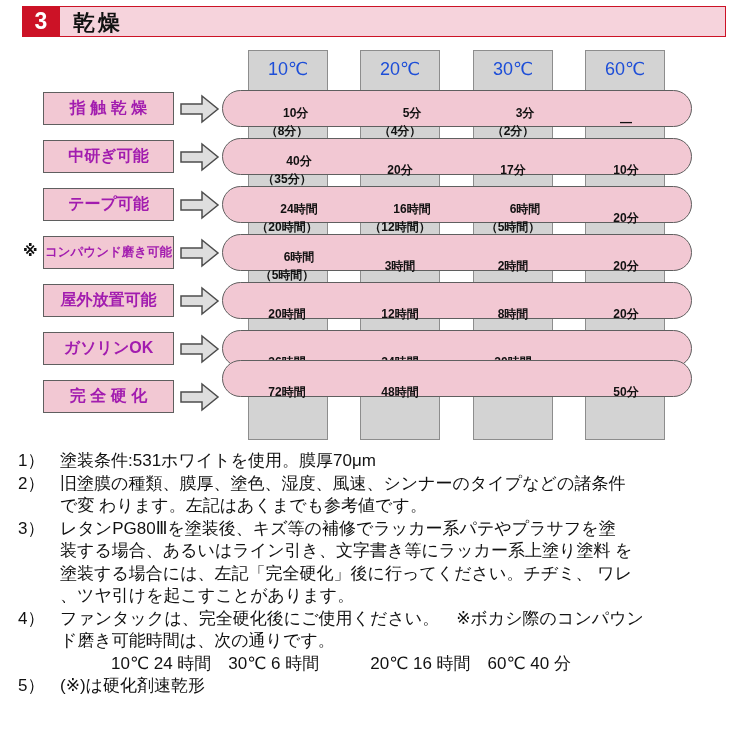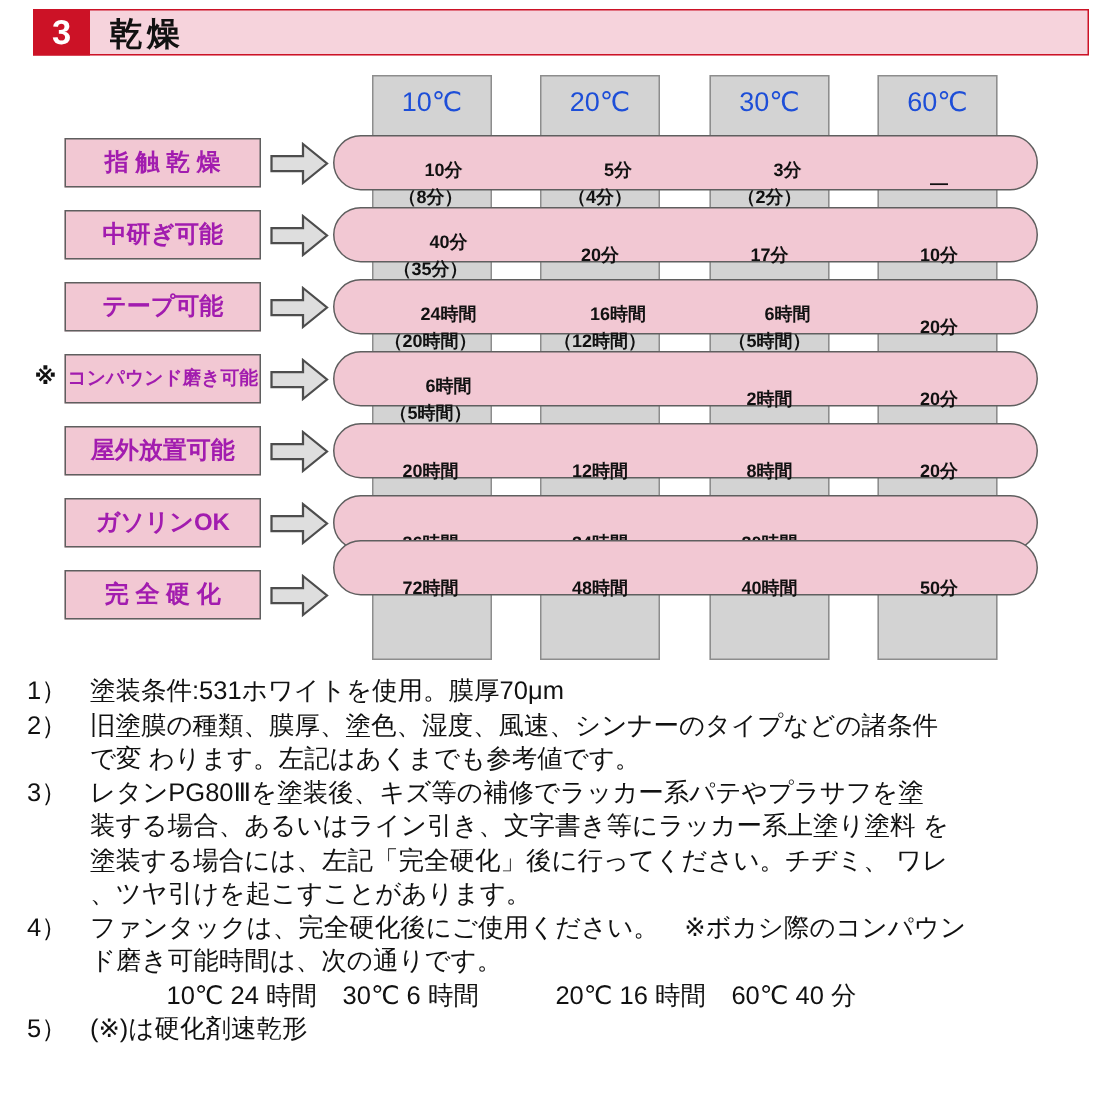--- a/index.html
+++ b/index.html
@@ -137,20 +137,21 @@
     <span>コンパウンド磨き可能</span>
   </div>
   <div class="arrow r3">
     <svg width="40" height="30" viewBox="0 0 40 30">
         <polygon points="1,10 22,10 22,2 38,15 22,28 22,20 1,20" fill="#dedede" stroke="#4d4d4d" stroke-width="1.5"></polygon>
       </svg>
   </div>
   <div class="pill r3">
     <span class="cell c0">6時間
 （5時間）</span>
+    <span class="cell c1">3時間</span>
     <span class="cell c2">2時間</span>
     <span class="cell c3">20分</span>
   </div>
 
   <div class="label-box r4">
     <span>屋外放置可能</span>
   </div>
   <div class="arrow r4">
     <svg width="40" height="30" viewBox="0 0 40 30">
         <polygon points="1,10 22,10 22,2 38,15 22,28 22,20 1,20" fill="#dedede" stroke="#4d4d4d" stroke-width="1.5"></polygon>
@@ -181,21 +182,20 @@
     <span>完 全 硬 化</span>
   </div>
   <div class="arrow r6">
     <svg width="40" height="30" viewBox="0 0 40 30">
         <polygon points="1,10 22,10 22,2 38,15 22,28 22,20 1,20" fill="#dedede" stroke="#4d4d4d" stroke-width="1.5"></polygon>
       </svg>
   </div>
   <div class="pill r6">
     <span class="cell c0">72時間</span>
     <span class="cell c1">48時間</span>
-    <span class="cell c2">40時間</span>
     <span class="cell c3">50分</span>
   </div>
 
   <div class="notes">
     <div class="note">
       <span class="note-num">1）</span>
       <span class="note-text">塗装条件:531ホワイトを使用。膜厚70μm</span>
     </div>
     <div class="note">
       <span class="note-num">2）</span>

